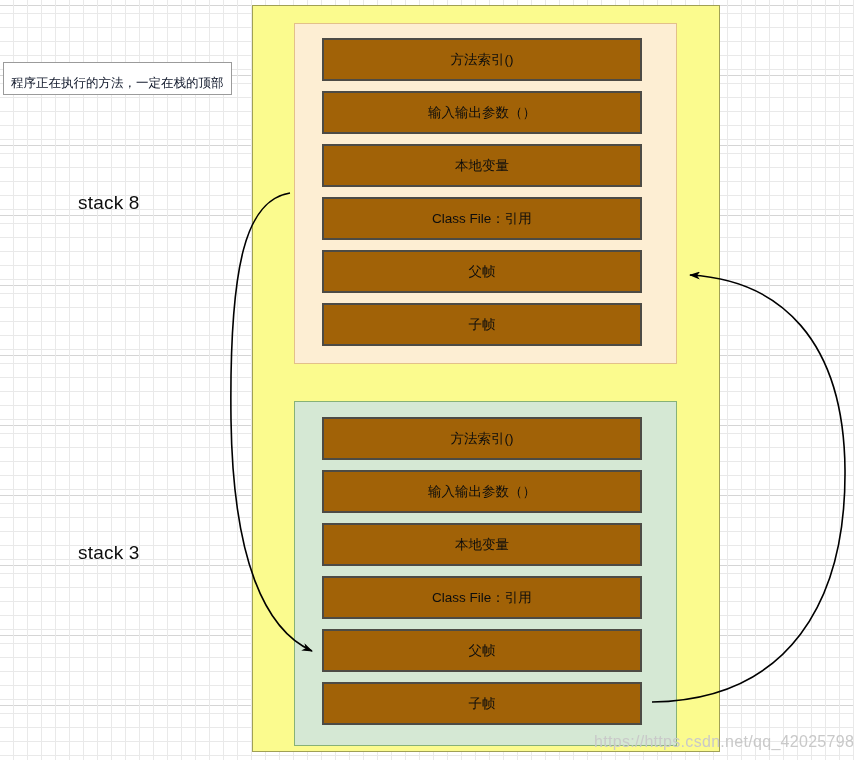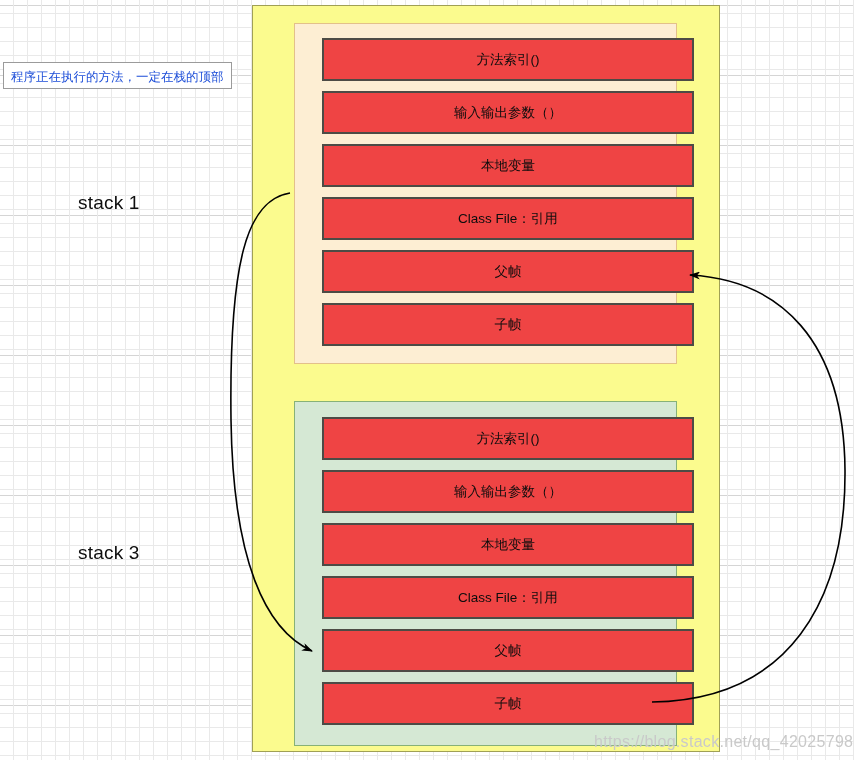--- a/index.html
+++ b/index.html
@@ -33,25 +33,25 @@
       70px 70px;
     background-position: -1px -1px, -1px -1px, -1px 5px, -1px 5px;
   }
 
   
   #top-note {
     position: absolute;
     left: 3px;
     top: 62px;
     box-sizing: border-box;
-    padding: 7px 7px 4px 7px;
+    padding: 13px 7px 4px 7px;
     background: #ffffff;
     border: 1px solid #9b9b9b;
     font-size: 12.5px;
-    color: #1d4ed8;
+    color: #0f172a;
     line-height: 1.15;
     white-space: nowrap;
   }
 
   
   .stack-label {
     position: absolute;
     font-size: 19px;
     color: #0d0d0d;
     white-space: nowrap;
@@ -91,24 +91,24 @@
     width: 383px;
     height: 345px;
     background: #d5e8d4;
     border: 1px solid #87b177;
   }
 
   
   .frame-box {
     position: absolute;
     left: 27px;
-    width: 372px;
+    width: 320px;
     height: 43px;
     box-sizing: border-box;
-    background: #ef4444;
+    background: #a16207;
     border: 2px solid #4d4b45;
     display: flex;
     align-items: center;
     justify-content: center;
     font-size: 13.5px;
     color: #0d0d0d;
     line-height: 1;
   }
 
   
@@ -130,21 +130,21 @@
     letter-spacing: 0.3px;
   }
 </style>
 </head>
 <body>
 
 <div id="grid-background"></div>
 
 <div id="top-note">程序正在执行的方法，一定在栈的顶部</div>
 
-<div id="stack-1-label" class="stack-label">stack 1</div>
+<div id="stack-1-label" class="stack-label">stack 8</div>
 <div id="stack-2-label" class="stack-label">stack 3</div>
 
 <div id="stack-container">
 
   <div id="frame-panel-1" class="frame-panel">
     <div class="frame-box" style="top:14px;">方法索引()</div>
     <div class="frame-box" style="top:67px;">输入输出参数（）</div>
     <div class="frame-box" style="top:120px;">本地变量</div>
     <div class="frame-box" style="top:173px;">Class File：引用</div>
     <div class="frame-box" style="top:226px;">父帧</div>
@@ -167,13 +167,13 @@
     <marker id="arrowhead" markerWidth="11" markerHeight="8" refX="10" refY="4" orient="auto" markerUnits="userSpaceOnUse">
       <path d="M0,0 L11,4 L0,8 L3,4 Z" fill="#000000"></path>
     </marker>
   </defs>
 
   <path d="M 290,193 C 247,200 229,260 231,420 C 233,560 265,630 312,651" fill="none" stroke="#000000" stroke-width="1.6" marker-end="url(#arrowhead)"></path>
 
   <path d="M 652,702 C 790,700 846,600 845,470 C 844,340 780,280 690,275" fill="none" stroke="#000000" stroke-width="1.6" marker-end="url(#arrowhead)"></path>
 </svg>
 
-<div id="watermark">https://blog.stack.net/qq_42025798</div>
+<div id="watermark">https://https.csdn.net/qq_42025798</div>
 
 </body></html>

